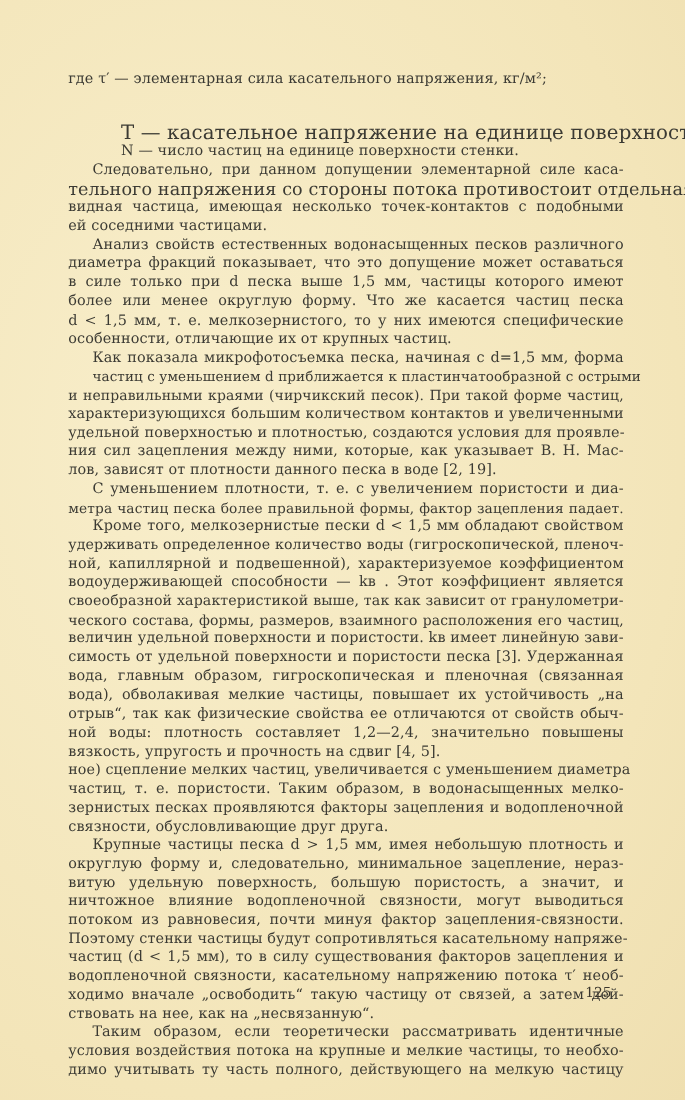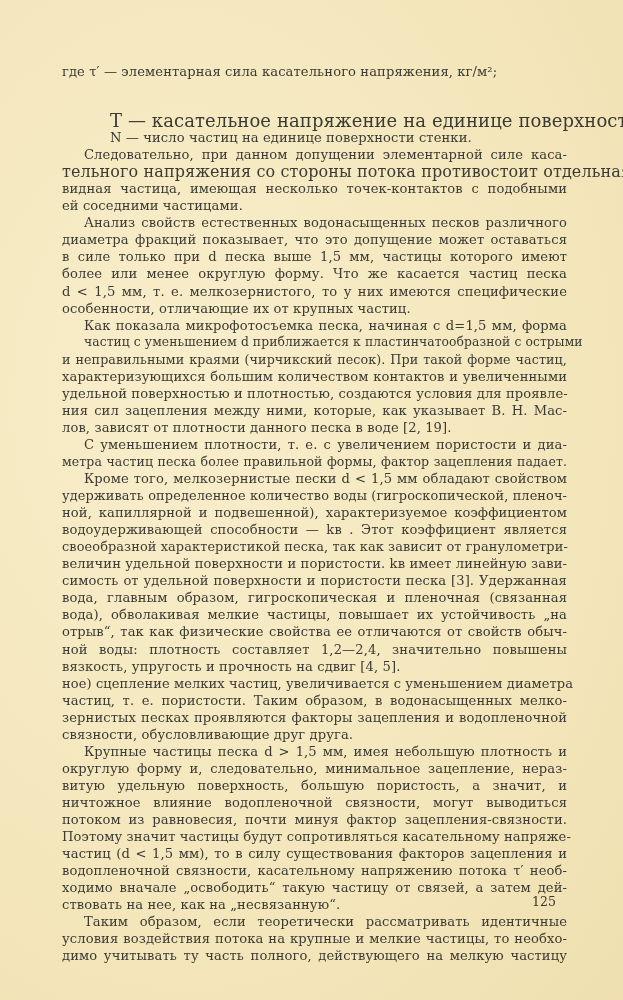--- a/index.html
+++ b/index.html
@@ -57,38 +57,39 @@
     <div class="line">характеризующихся большим количеством контактов и увеличенными</div>
     <div class="line">удельной поверхностью и плотностью, создаются условия для проявле-</div>
     <div class="line">ния сил зацепления между ними, которые, как указывает В. Н. Мас-</div>
     <div class="line last">лов, зависят от плотности данного песка в воде [2, 19].</div>
     <div class="line indent">С уменьшением плотности, т. е. с увеличением пористости и диа-</div>
     <div class="line" style="font-size: 12.5px;">метра частиц песка более правильной формы, фактор зацепления падает.</div>
     <div class="line indent">Кроме того, мелкозернистые пески d &lt; 1,5 мм обладают свойством</div>
     <div class="line" style="font-size: 12.9px;">удерживать определенное количество воды (гигроскопической, пленоч-</div>
     <div class="line">ной, капиллярной и подвешенной), характеризуемое коэффициентом</div>
     <div class="line">водоудерживающей способности — kв . Этот коэффициент является</div>
-    <div class="line" style="font-size: 12.9px;">своеобразной характеристикой песка, так как зависит от гранулометри-</div>
+    <div class="line" style="font-size: 12.9px;">своеобразной характеристикой выше, так как зависит от гранулометри-</div>
+    <div class="line" style="font-size: 12.7px;">ческого состава, формы, размеров, взаимного расположения его частиц,</div>
     <div class="line">величин удельной поверхности и пористости. kв имеет линейную зави-</div>
     <div class="line">симость от удельной поверхности и пористости песка [3]. Удержанная</div>
     <div class="line">вода, главным образом, гигроскопическая и пленочная (связанная</div>
     <div class="line">вода), обволакивая мелкие частицы, повышает их устойчивость „на</div>
     <div class="line">отрыв“, так как физические свойства ее отличаются от свойств обыч-</div>
     <div class="line">ной воды: плотность составляет 1,2—2,4, значительно повышены</div>
     <div class="line last">вязкость, упругость и прочность на сдвиг [4, 5].</div>
     <div class="line" style="font-size: 13px;">ное) сцепление мелких частиц, увеличивается с уменьшением диаметра</div>
     <div class="line">частиц, т. е. пористости. Таким образом, в водонасыщенных мелко-</div>
     <div class="line">зернистых песках проявляются факторы зацепления и водопленочной</div>
     <div class="line last">связности, обусловливающие друг друга.</div>
     <div class="line indent">Крупные частицы песка d &gt; 1,5 мм, имея небольшую плотность и</div>
     <div class="line">округлую форму и, следовательно, минимальное зацепление, нераз-</div>
     <div class="line">витую удельную поверхность, большую пористость, а значит, и</div>
     <div class="line">ничтожное влияние водопленочной связности, могут выводиться</div>
     <div class="line">потоком из равновесия, почти минуя фактор зацепления-связности.</div>
-    <div class="line">Поэтому значит частицы будут сопротивляться касательному напряже-</div>
+    <div class="line">Поэтому стенки частицы будут сопротивляться касательному напряже-</div>
     <div class="line">частиц (d &lt; 1,5 мм), то в силу существования факторов зацепления и</div>
     <div class="line">водопленочной связности, касательному напряжению потока τ′ необ-</div>
     <div class="line">ходимо вначале „освободить“ такую частицу от связей, а затем дей-</div>
     <div class="line last">ствовать на нее, как на „несвязанную“.</div>
     <div class="line indent">Таким образом, если теоретически рассматривать идентичные</div>
     <div class="line">условия воздействия потока на крупные и мелкие частицы, то необхо-</div>
     <div class="line">димо учитывать ту часть полного, действующего на мелкую частицу</div>
   </div>
 <div class="pagenum">125</div>
 

